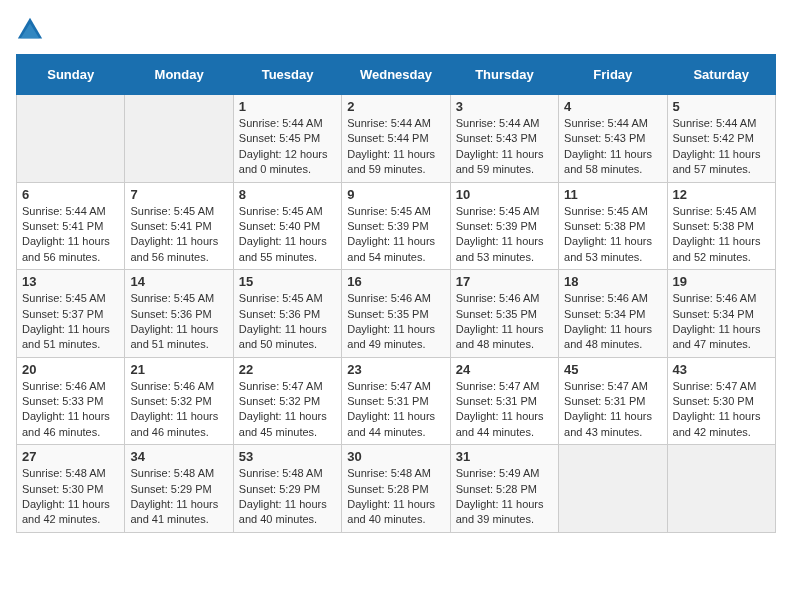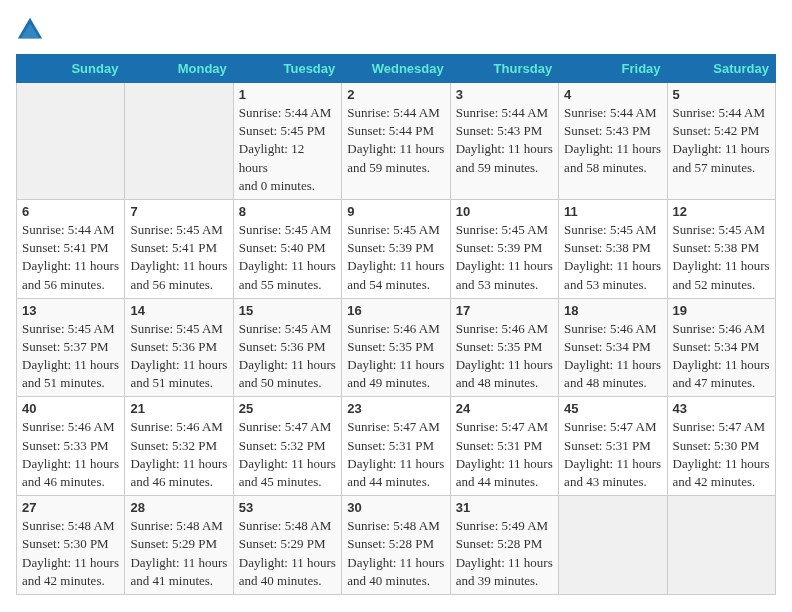--- a/index.html
+++ b/index.html
@@ -45,25 +45,25 @@
       font-size: 15px;
       color: #333;
     }
     .calendar {
       width: 100%;
       border-collapse: collapse;
       border: 1px solid #ccc;
     }
     .calendar th {
       background: #1a6faf;
-      color: #5eead4;
+      color: #ffffff;
       font-size: 13px;
       font-weight: bold;
-      padding: 6px 6px;
-      text-align: right;
+      padding: 12px 6px;
+      text-align: center;
       border: 1px solid #1a6faf;
     }
     .calendar td {
       vertical-align: top;
       border: 1px solid #ccc;
       padding: 4px 5px;
       width: calc(100%/7);
       min-height: 80px;
       font-size: 11px;
       color: #333;
@@ -75,24 +75,23 @@
     .calendar tr:nth-child(even) td {
       background: #fff;
     }
     .day-number {
       font-size: 13px;
       font-weight: bold;
       display: block;
       margin-bottom: 2px;
     }
     .day-info {
-      font-size: 13px;
+      font-size: 11px;
       line-height: 1.4;
       color: #333;
-      font-family: Liberation Serif, serif;
     }
     .empty-cell {
       background: #f0f0f0 !important;
     }
   </style>
 </head>
 <body>
 
 <div class="header">
   <div class="logo">
@@ -260,35 +259,35 @@
         <td>
           <span class="day-number">19</span>
           <div class="day-info" style="white-space: pre-line;">Sunrise: 5:46 AM
 Sunset: 5:34 PM
 Daylight: 11 hours
 and 47 minutes.</div>
         </td>
       </tr>
       <tr>
         <td>
-          <span class="day-number">40</span>
+          <span class="day-number">20</span>
           <div class="day-info" style="white-space: pre-line;">Sunrise: 5:46 AM
 Sunset: 5:33 PM
 Daylight: 11 hours
 and 46 minutes.</div>
         </td>
         <td>
           <span class="day-number">21</span>
           <div class="day-info" style="white-space: pre-line;">Sunrise: 5:46 AM
 Sunset: 5:32 PM
 Daylight: 11 hours
 and 46 minutes.</div>
         </td>
         <td>
-          <span class="day-number">25</span>
+          <span class="day-number">22</span>
           <div class="day-info" style="white-space: pre-line;">Sunrise: 5:47 AM
 Sunset: 5:32 PM
 Daylight: 11 hours
 and 45 minutes.</div>
         </td>
         <td>
           <span class="day-number">23</span>
           <div class="day-info" style="white-space: pre-line;">Sunrise: 5:47 AM
 Sunset: 5:31 PM
 Daylight: 11 hours
@@ -318,21 +317,21 @@
       </tr>
       <tr>
         <td>
           <span class="day-number">27</span>
           <div class="day-info" style="white-space: pre-line;">Sunrise: 5:48 AM
 Sunset: 5:30 PM
 Daylight: 11 hours
 and 42 minutes.</div>
         </td>
         <td>
-          <span class="day-number">28</span>
+          <span class="day-number">34</span>
           <div class="day-info" style="white-space: pre-line;">Sunrise: 5:48 AM
 Sunset: 5:29 PM
 Daylight: 11 hours
 and 41 minutes.</div>
         </td>
         <td>
           <span class="day-number">53</span>
           <div class="day-info" style="white-space: pre-line;">Sunrise: 5:48 AM
 Sunset: 5:29 PM
 Daylight: 11 hours

